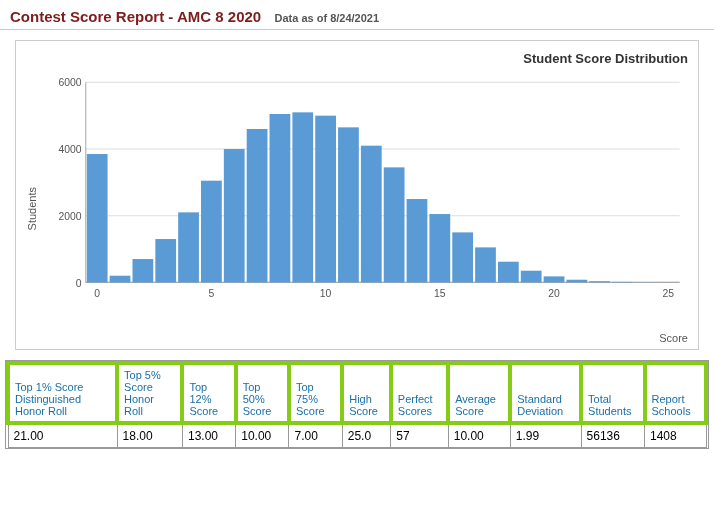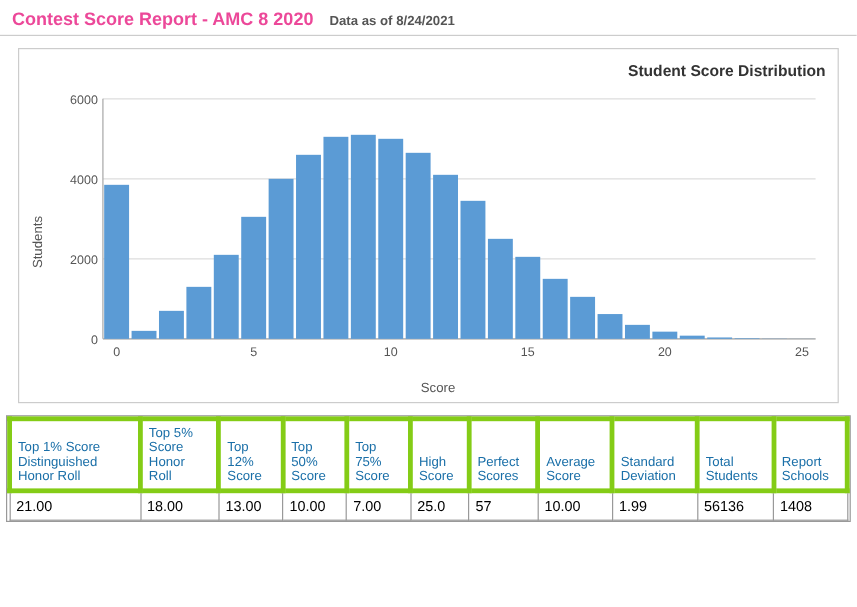--- a/index.html
+++ b/index.html
@@ -1,19 +1,19 @@
 <!DOCTYPE html>
 <html><head>
   <meta charset="utf-8">
   <style>
     * { box-sizing: border-box; margin: 0; padding: 0; }
     body { font-family: Arial, sans-serif; font-size: 12px; background: #fff; width: 714px; }
 
     .header { padding: 8px 10px 4px 10px; border-bottom: 1px solid #ccc; }
-    .header-title { font-size: 15px; font-weight: bold; color: #ec4899; display: inline; }
+    .header-title { font-size: 15px; font-weight: bold; color: #7f1d1d; display: inline; }
     .header-date { font-size: 11px; color: #555; margin-left: 10px; display: inline; font-weight: bold; }
 
     .chart-container {
       margin: 10px 15px;
       border: 1px solid #ccc;
       padding: 10px 10px 5px 10px;
       background: #fff;
     }
     .chart-title {
       text-align: right;
@@ -36,24 +36,24 @@
       align-self: center;
     }
     .chart-inner {
       flex: 1;
       position: relative;
     }
     .chart-svg-wrapper {
       position: relative;
     }
     .x-axis-label {
-      text-align: center;
+      text-align: right;
       font-size: 11px;
       color: #555;
-      margin-top: 4px;
+      margin-top: 18px;
     }
 
     .table-section {
       margin: 10px 5px 5px 5px;
       border: 1px solid #999;
     }
     table {
       width: 100%;
       border-collapse: collapse;
     }

